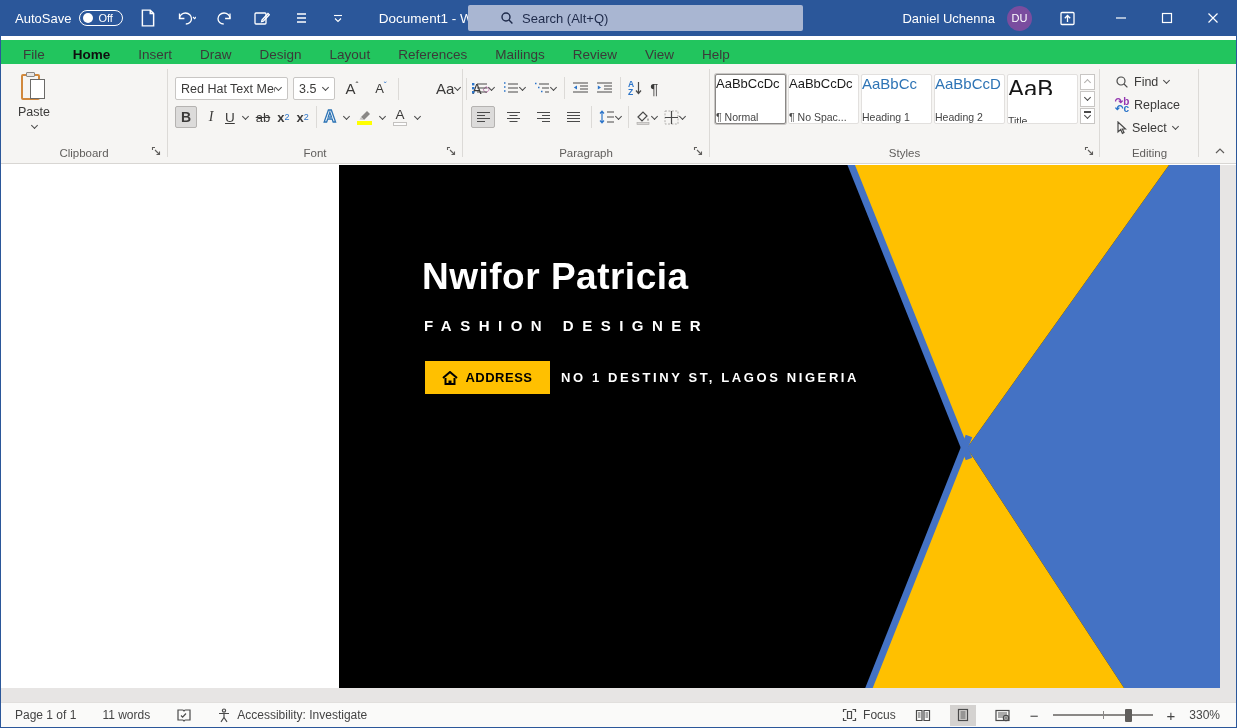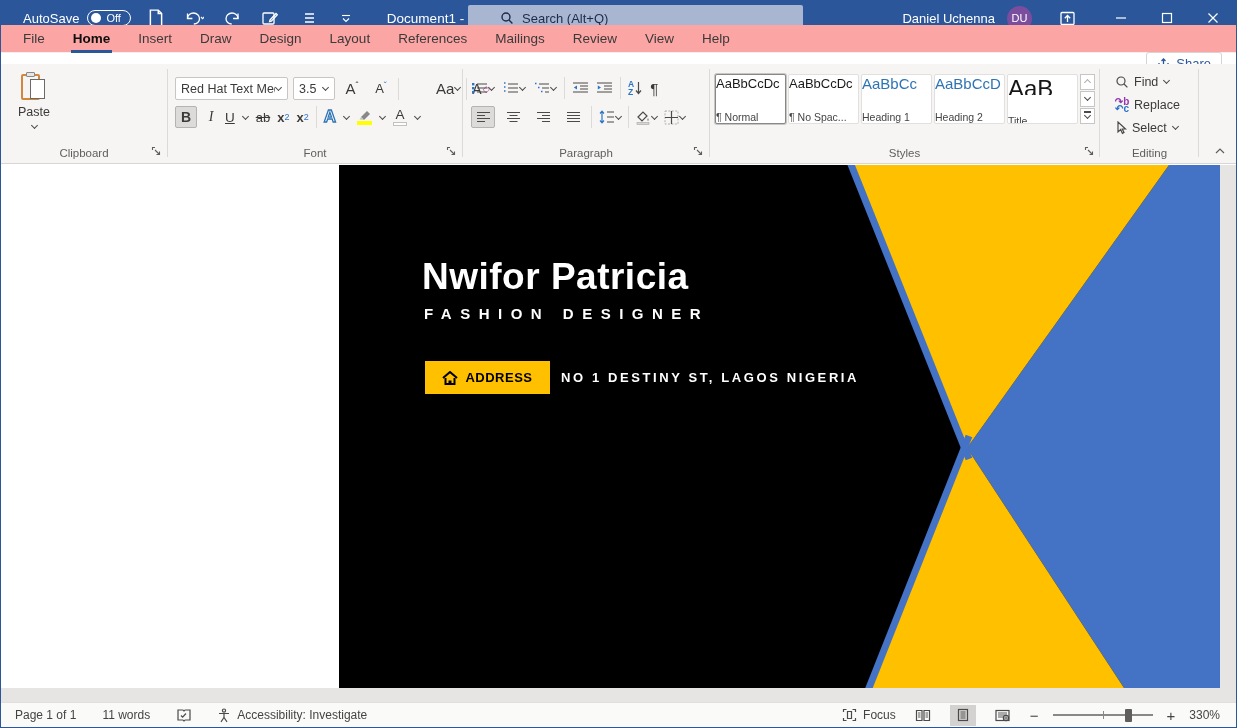--- a/index.html
+++ b/index.html
@@ -4,21 +4,21 @@
 <style>
   * { margin:0; padding:0; box-sizing:border-box; }
   html,body { width:1237px; height:728px; overflow:hidden; background:#e7e5e4;
               font-family:"Liberation Sans", sans-serif; }
   .app { position:relative; width:1237px; height:728px; background:#fff;
          border-left:1px solid #2b579a; border-right:1px solid #2b579a; border-bottom:1px solid #2b579a; }
 
   
   .titlebar { position:absolute; top:0; left:0; width:100%; height:36px; background:#2b579a;
               display:flex; align-items:center; color:#fff; font-size:13px; }
-  .tb-left { display:flex; align-items:center; gap:12px; padding-left:22px; }
+  .tb-left { display:flex; align-items:center; gap:12px; padding-left:14px; }
   .autosave { display:flex; align-items:center; gap:8px; }
   .as-pill { display:flex; align-items:center; gap:5px; border:1px solid #fff; border-radius:9px;
              padding:1px 9px 1px 3px; font-size:11px; }
   .as-knob { width:10px; height:10px; border-radius:50%; background:#fff; }
   .tb-icon { width:26px; height:26px; display:flex; align-items:center; justify-content:center; cursor:default; }
   .tb-icon svg { stroke:#fff; fill:none; stroke-width:1.3; }
   .doc-title { margin-left:16px; font-size:13.5px; white-space:nowrap; }
   .searchbox { position:absolute; left:458px; top:5px; width:335px; height:26px; background:#a9b6d2;
                border-radius:2px; display:flex; align-items:center; padding-left:28px;margin-left:9px; }
   .searchbox svg { position:absolute; left:32px; stroke:#1e2a4a; fill:none; stroke-width:1.4; }
@@ -26,22 +26,22 @@
                      width:250px; margin-left:26px; font-family:"Liberation Sans",sans-serif; }
   .searchbox input::placeholder { color:#1e2a4a; opacity:1; }
   .tb-right { position:absolute; right:0; top:0; height:36px; display:flex; align-items:center; }
   .user-name { font-size:13px; margin-right:12px; }
   .avatar { width:25px; height:25px; border-radius:50%; background:#7a4d9f; color:#fff; font-size:11px;
             display:flex; align-items:center; justify-content:center; margin-right:22px; }
   .winctl { width:46px; height:36px; display:flex; align-items:center; justify-content:center; }
   .winctl svg { stroke:#fff; fill:none; stroke-width:1.2; }
 
   
-  .tabrow { position:absolute; top:25px; left:0; width:100%; height:28px; background:#fca5a5;
-            display:flex; align-items:center; font-size:13.5px; color:#3b3a39; border-bottom:1px solid #f0efee;}
+  .tabrow { position:absolute; top:40px; left:0; width:100%; height:28px; background:#22c55e;
+            display:flex; font-size:13.5px; color:#3b3a39; border-bottom:1px solid #f0efee;}
   .tab { padding:0 14px; height:28px; display:flex; align-items:center; position:relative; cursor:default; }
   .tab.active { color:#0f0f0f; font-weight:bold; }
   .tab.active::after { content:""; position:absolute; left:12px; right:12px; bottom:0; height:3px; background:#2b579a; }
   .share-btn { position:absolute; right:14px; top:3px; height:23px; display:flex; align-items:center; gap:6px;
                border:1px solid #d6d4d2; border-radius:3px; padding:0 10px; color:#2b579a; font-size:13px; background:#fff;margin-top:24px; }
   .share-btn svg { stroke:#2b579a; fill:none; stroke-width:1.3; }
 
   
   .ribbon { position:absolute; top:64px; left:0; width:100%; height:100px; background:#f6f5f3;
             border-bottom:1px solid #d8d6d3; font-size:12.5px; color:#3b3a39; }
@@ -114,21 +114,21 @@
   .repl-b { color:#9437b1; font-size:10px; font-weight:bold; }
   .repl-c { color:#2b74c9; font-size:10px; font-weight:bold; }
   .collapse-chev { position:absolute; right:10px; bottom:6px; width:12px; height:12px; }
 
   
   .docarea { position:absolute; top:165px; left:0; width:100%; height:538px; background:#e7e5e4; }
   .page { position:absolute; left:0; top:0; width:1219px; height:523px; background:#fff; border-right:1px solid #d0cecd;}
   .card { position:absolute; left:338px; top:0; width:881px; height:523px; }
   .card-text { position:absolute; left:338px; top:0; width:881px; height:523px; color:#fff; }
   .cd-name { position:absolute; left:83px; top:91px; font-size:37px; font-weight:bold; letter-spacing:0.5px; }
-  .cd-role { position:absolute; left:85px; top:140px; font-size:15px; font-weight:bold; letter-spacing:8.5px;text-align:right; }
+  .cd-role { position:absolute; left:85px; top:152px; font-size:15px; font-weight:bold; letter-spacing:8.5px;text-align:right; }
   .cd-badge-row { position:absolute; left:86px; top:196px; height:33px; display:flex; align-items:center; }
   .cd-badge { width:125px; height:33px; background:#FFC000; color:#000; display:flex; align-items:center;
               justify-content:center; gap:7px; font-size:13px; font-weight:bold; letter-spacing:0.5px; }
   .cd-addr { margin-left:11px; font-size:13px; font-weight:bold; letter-spacing:2.6px; white-space:nowrap; }
 
   
   .statusbar { position:absolute; bottom:0; left:0; width:100%; height:25px; background:#fafaf9;
                border-top:1px solid #e1dfdd; display:flex; align-items:center; font-size:12px; color:#444; }
   .sb-left { display:flex; align-items:center; gap:26px; padding-left:14px; }
   .sb-item { display:flex; align-items:center; gap:6px; }

